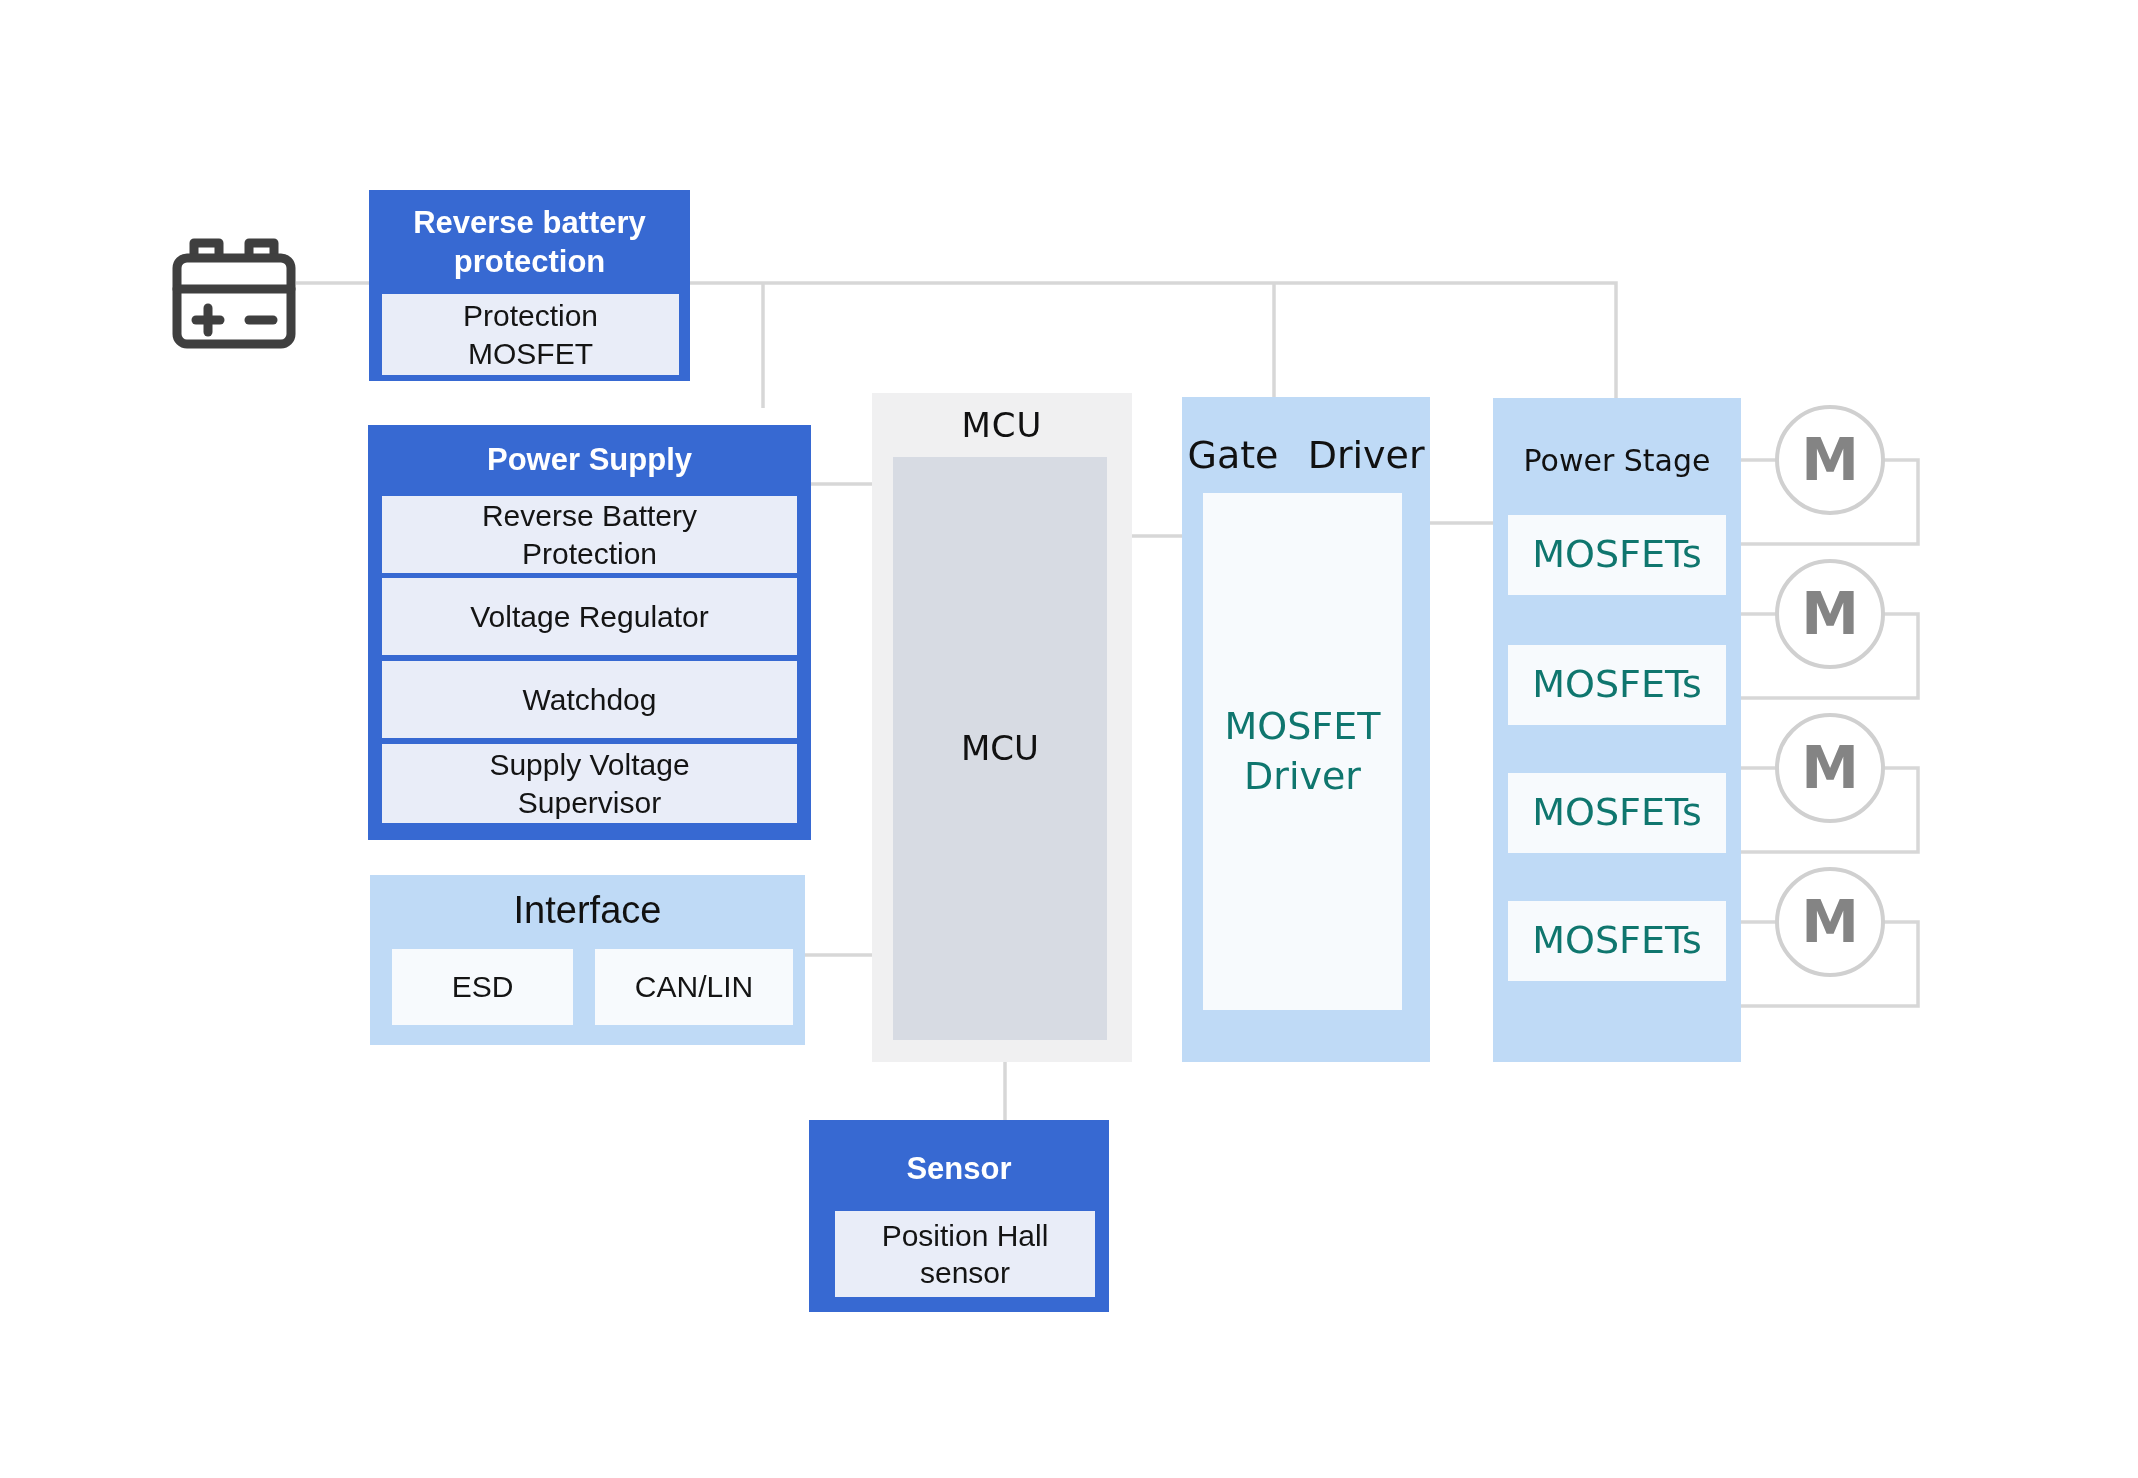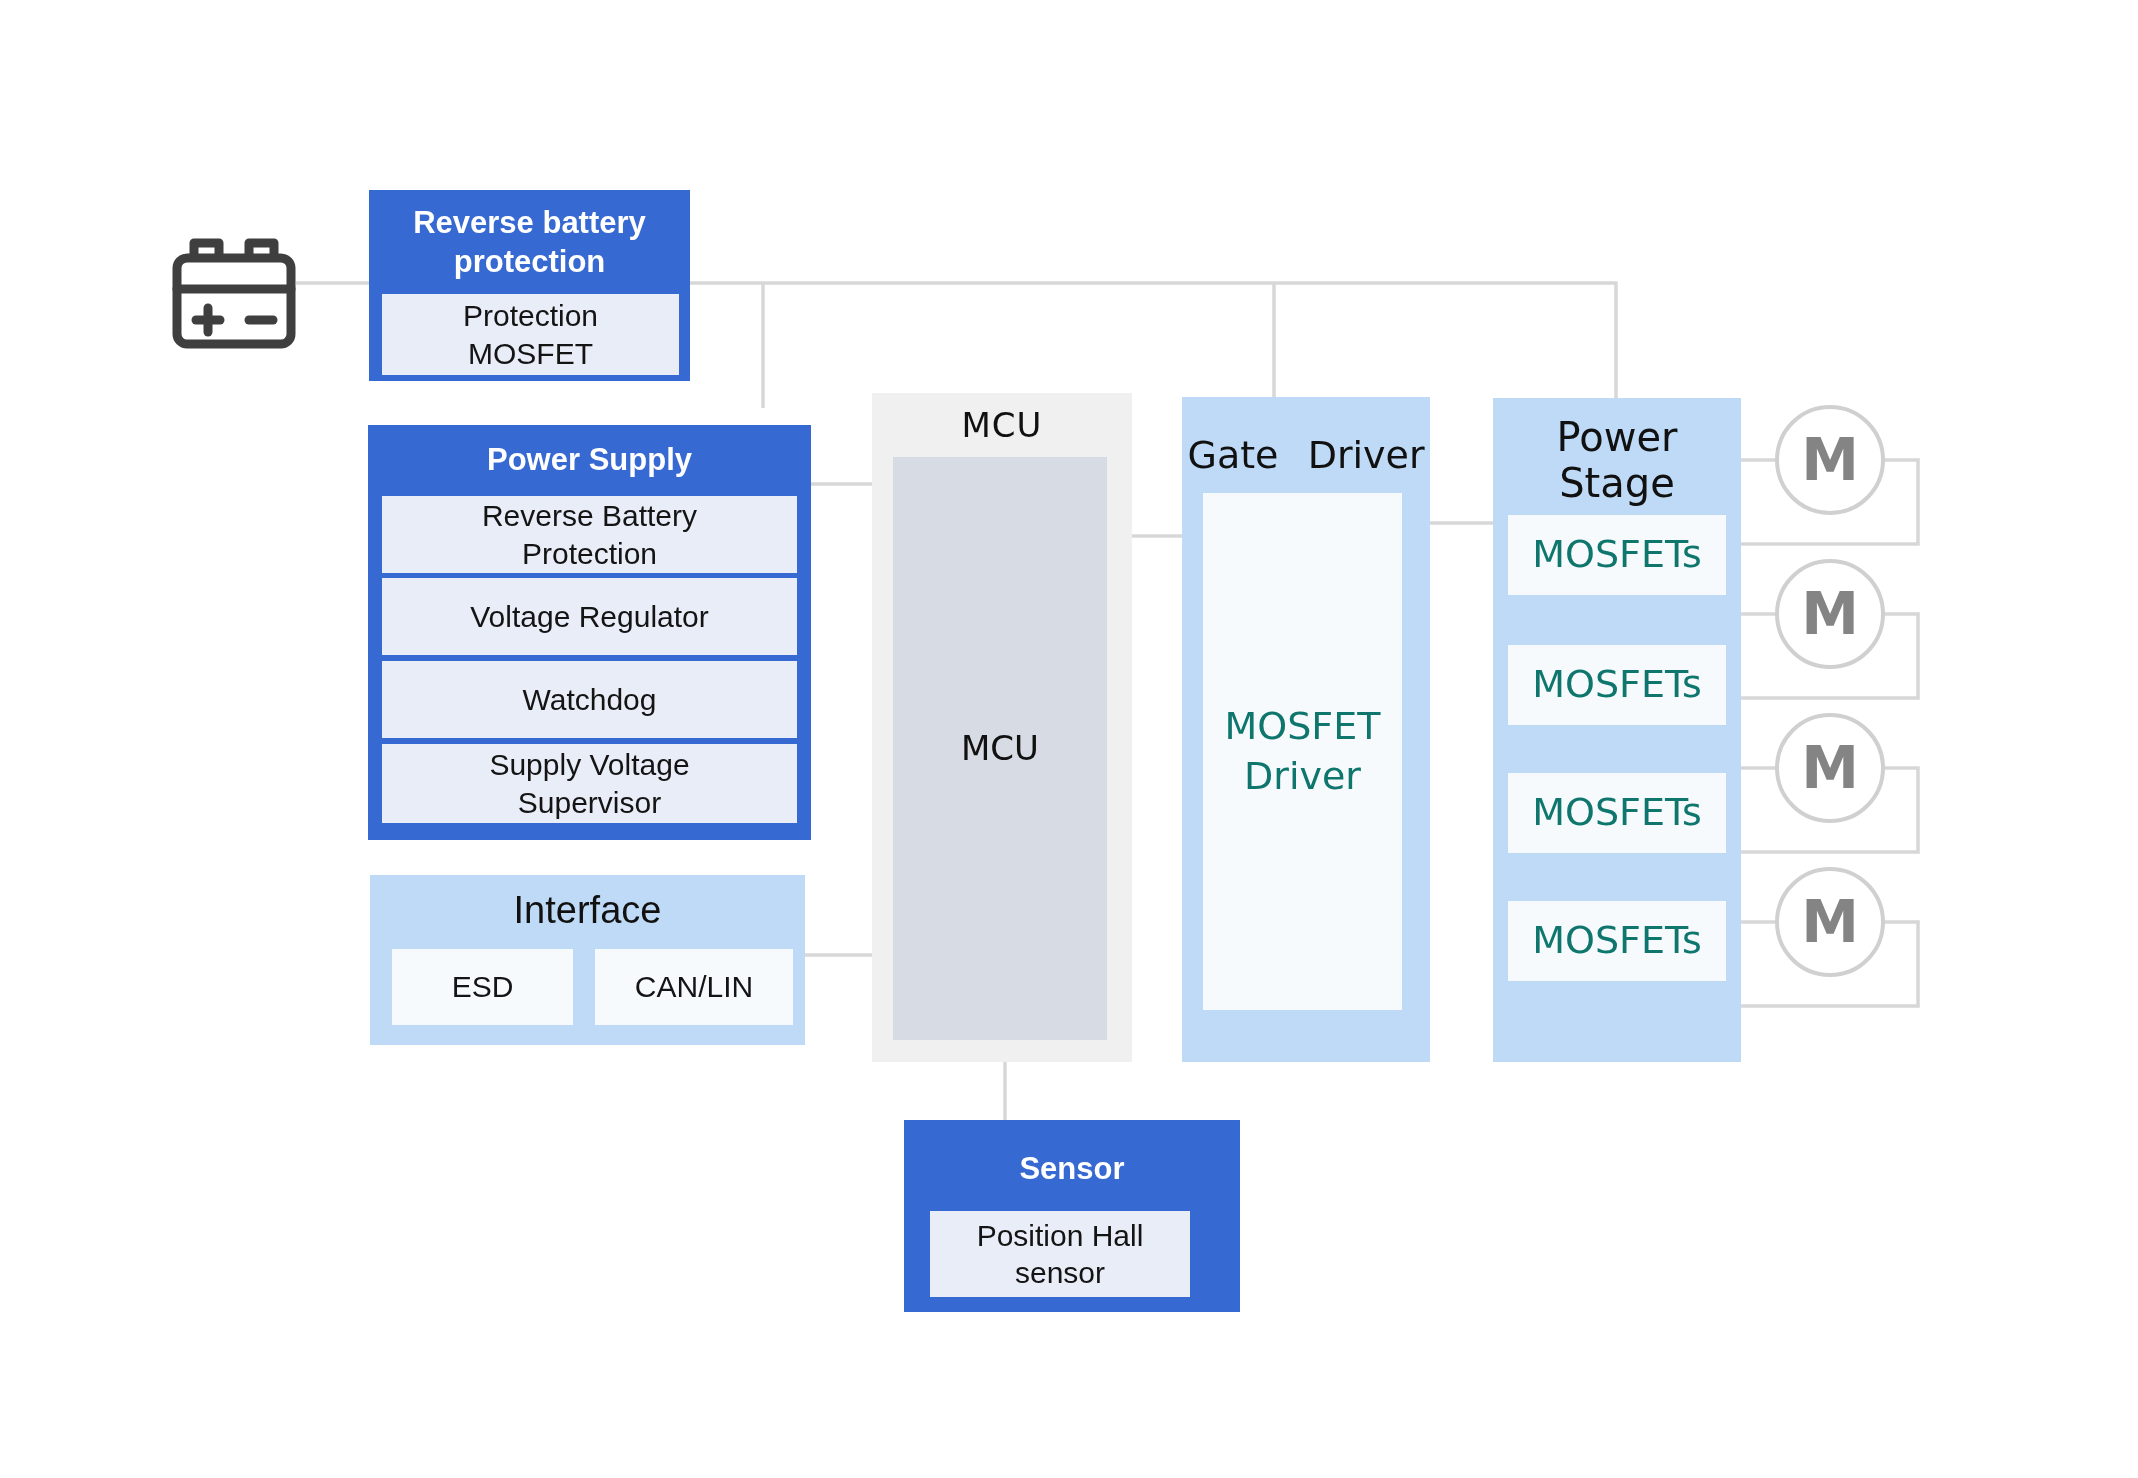--- a/index.html
+++ b/index.html
@@ -20,21 +20,21 @@
   }
   .lavender{background:#e9edf8;}
   .nearwhite{background:#f7fafd;}
   .flexc{display:flex;align-items:center;justify-content:center;}
   
   .tech{font-family:"DejaVu Sans",sans-serif;}
   .mcu-outer{background:#f0f0f1;}
   .mcu-inner{background:#d7dbe3;}
   .mcu-title{font-size:34px;font-weight:500;letter-spacing:1px;color:#111111;}
   .gd-title{font-size:38px;font-weight:500;word-spacing:0.45em;color:#111111;}
-  .ps-title{font-size:40px;font-weight:500;color:#111111;}
+  .ps-title{font-size:30px;font-weight:500;color:#111111;}
   .tech-lbl{font-size:38px;line-height:1.3;color:#0f766e;}
   .mcu-chip-lbl{font-size:34px;font-weight:500;color:#111111;}
   .motor{
     position:absolute;width:110px;height:110px;border:4px solid #d0d0d0;border-radius:50%;
     background:#ffffff;box-sizing:border-box;display:flex;align-items:center;justify-content:center;
     font-family:"DejaVu Sans",sans-serif;font-size:58px;font-weight:600;color:#848484;
   }
 </style>
 </head>
 <body>
@@ -103,21 +103,21 @@
   </div>
 
   <div class="box lightblue tech" style="left:1493px;top:398px;width:248px;height:664px;">
     <div class="lbl ps-title flexc" style="height:100px;padding-top:12px;">Power Stage</div>
     <div class="inner nearwhite lbl tech-lbl" style="left:15px;top:117px;width:218px;height:80px;">MOSFETs</div>
     <div class="inner nearwhite lbl tech-lbl" style="left:15px;top:247px;width:218px;height:80px;">MOSFETs</div>
     <div class="inner nearwhite lbl tech-lbl" style="left:15px;top:375px;width:218px;height:80px;">MOSFETs</div>
     <div class="inner nearwhite lbl tech-lbl" style="left:15px;top:503px;width:218px;height:80px;">MOSFETs</div>
   </div>
 
-  <div class="box blue" style="left:904px;top:1120px;width:336px;height:192px;">
+  <div class="box blue" style="left:809px;top:1120px;width:300px;height:192px;">
     <div class="lbl title-white flexc" style="height:82px;padding-top:8px;">Sensor</div>
     <div class="inner lavender lbl" style="left:26px;top:83px;width:260px;height:86px;margin-top:8px;">Position Hall
 sensor</div>
   </div>
 
   <div class="motor" style="left:1775px;top:405px;">M</div>
   <div class="motor" style="left:1775px;top:559px;">M</div>
   <div class="motor" style="left:1775px;top:713px;">M</div>
   <div class="motor" style="left:1775px;top:867px;">M</div>
 

